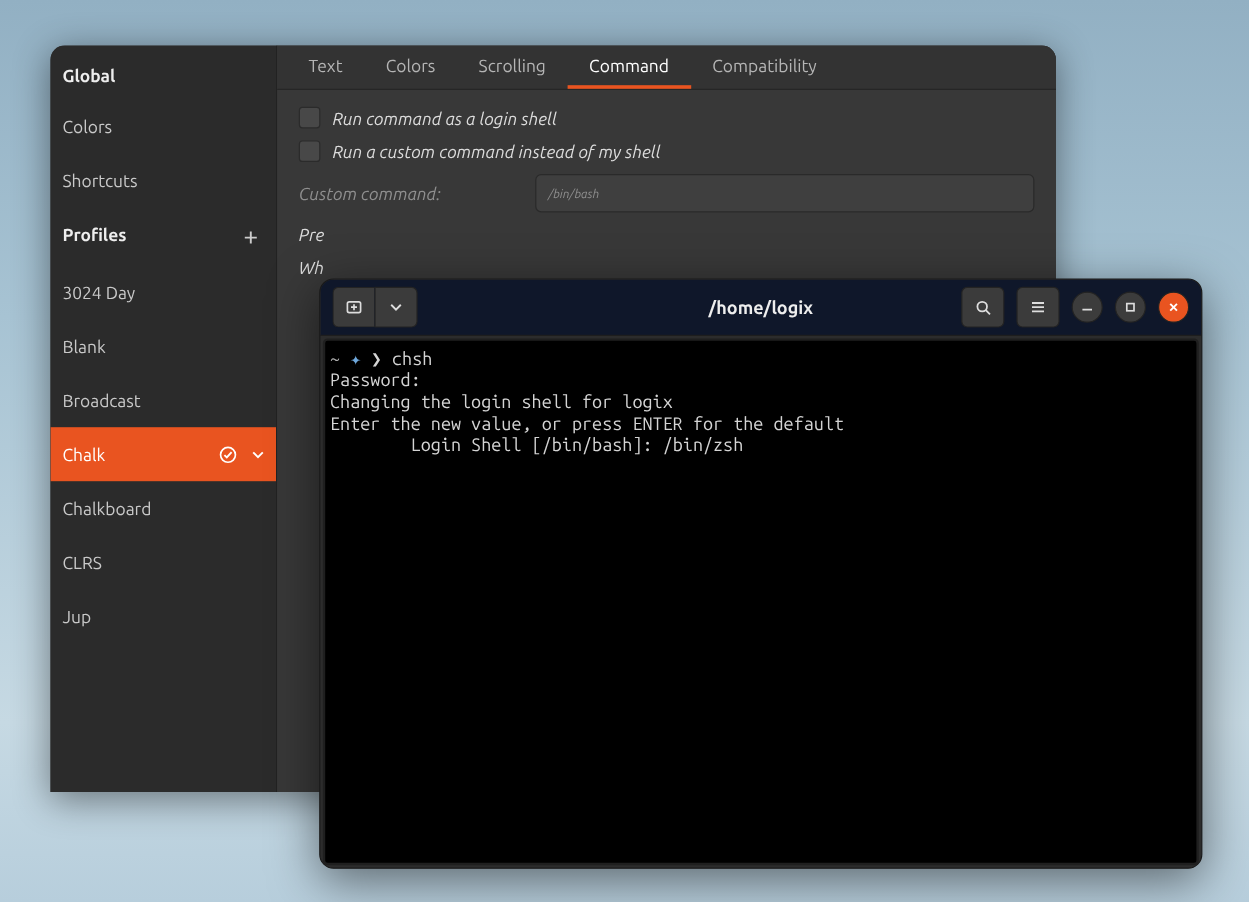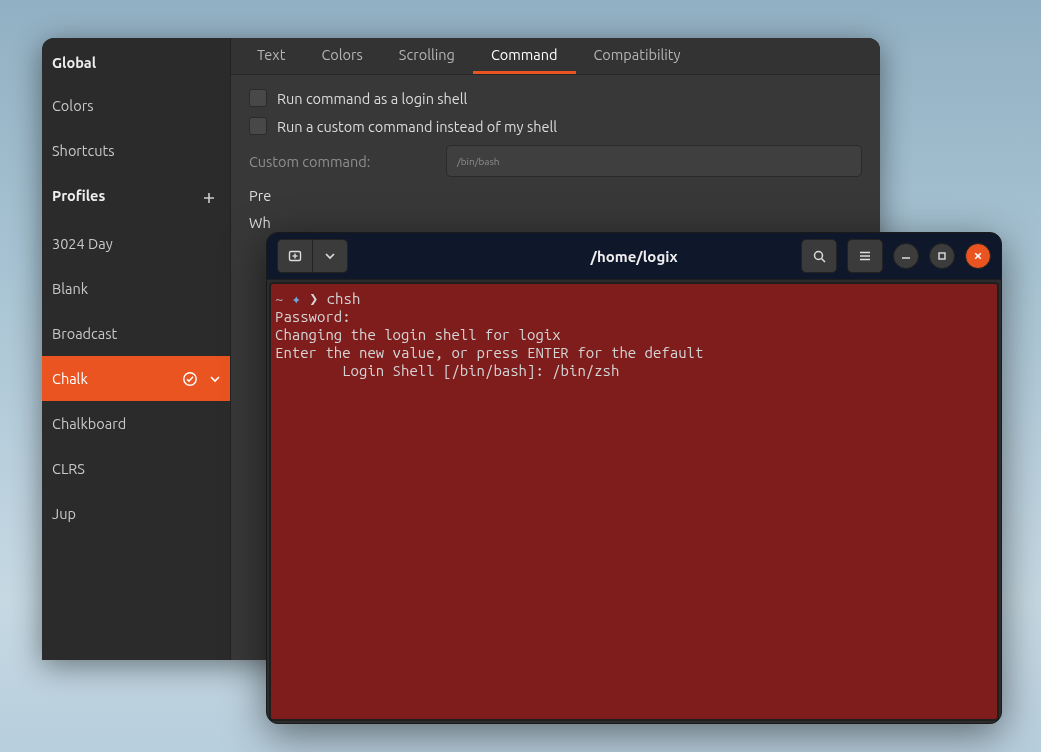--- a/index.html
+++ b/index.html
@@ -141,20 +141,21 @@
   .tab.active {
     color: #fff;
     border-bottom: 3px solid #e95420;
   }
   .pane {
     padding: 14px 18px;
     color: #dcdcdc;
     display: flex;
     flex-direction: column;
     gap: 10px;
+    font-style: italic;
   }
   .check-row {
     display: flex;
     align-items: center;
     gap: 10px;
   }
   .checkbox {
     width: 16px; height: 16px;
     background: #484848;
     border: 1px solid #2b2b2b;
@@ -236,21 +237,21 @@
     display: flex;
     align-items: center;
     gap: 10px;
   }
   .close-orange {
     background: #e95420;
     color: #fff;
   }
   .term-body {
     flex: 1;
-    background: #7f1d1d;
+    background: #000000;
     padding: 6px 4px 4px 4px;
     border: 2px solid #1f1f1f;
     margin: 2px;
     border-radius: 4px;
   }
   .term-pre {
     margin: 0;
     font-family: "Ubuntu Mono", "DejaVu Sans Mono", monospace;
     font-size: 15px;
     line-height: 18px;

